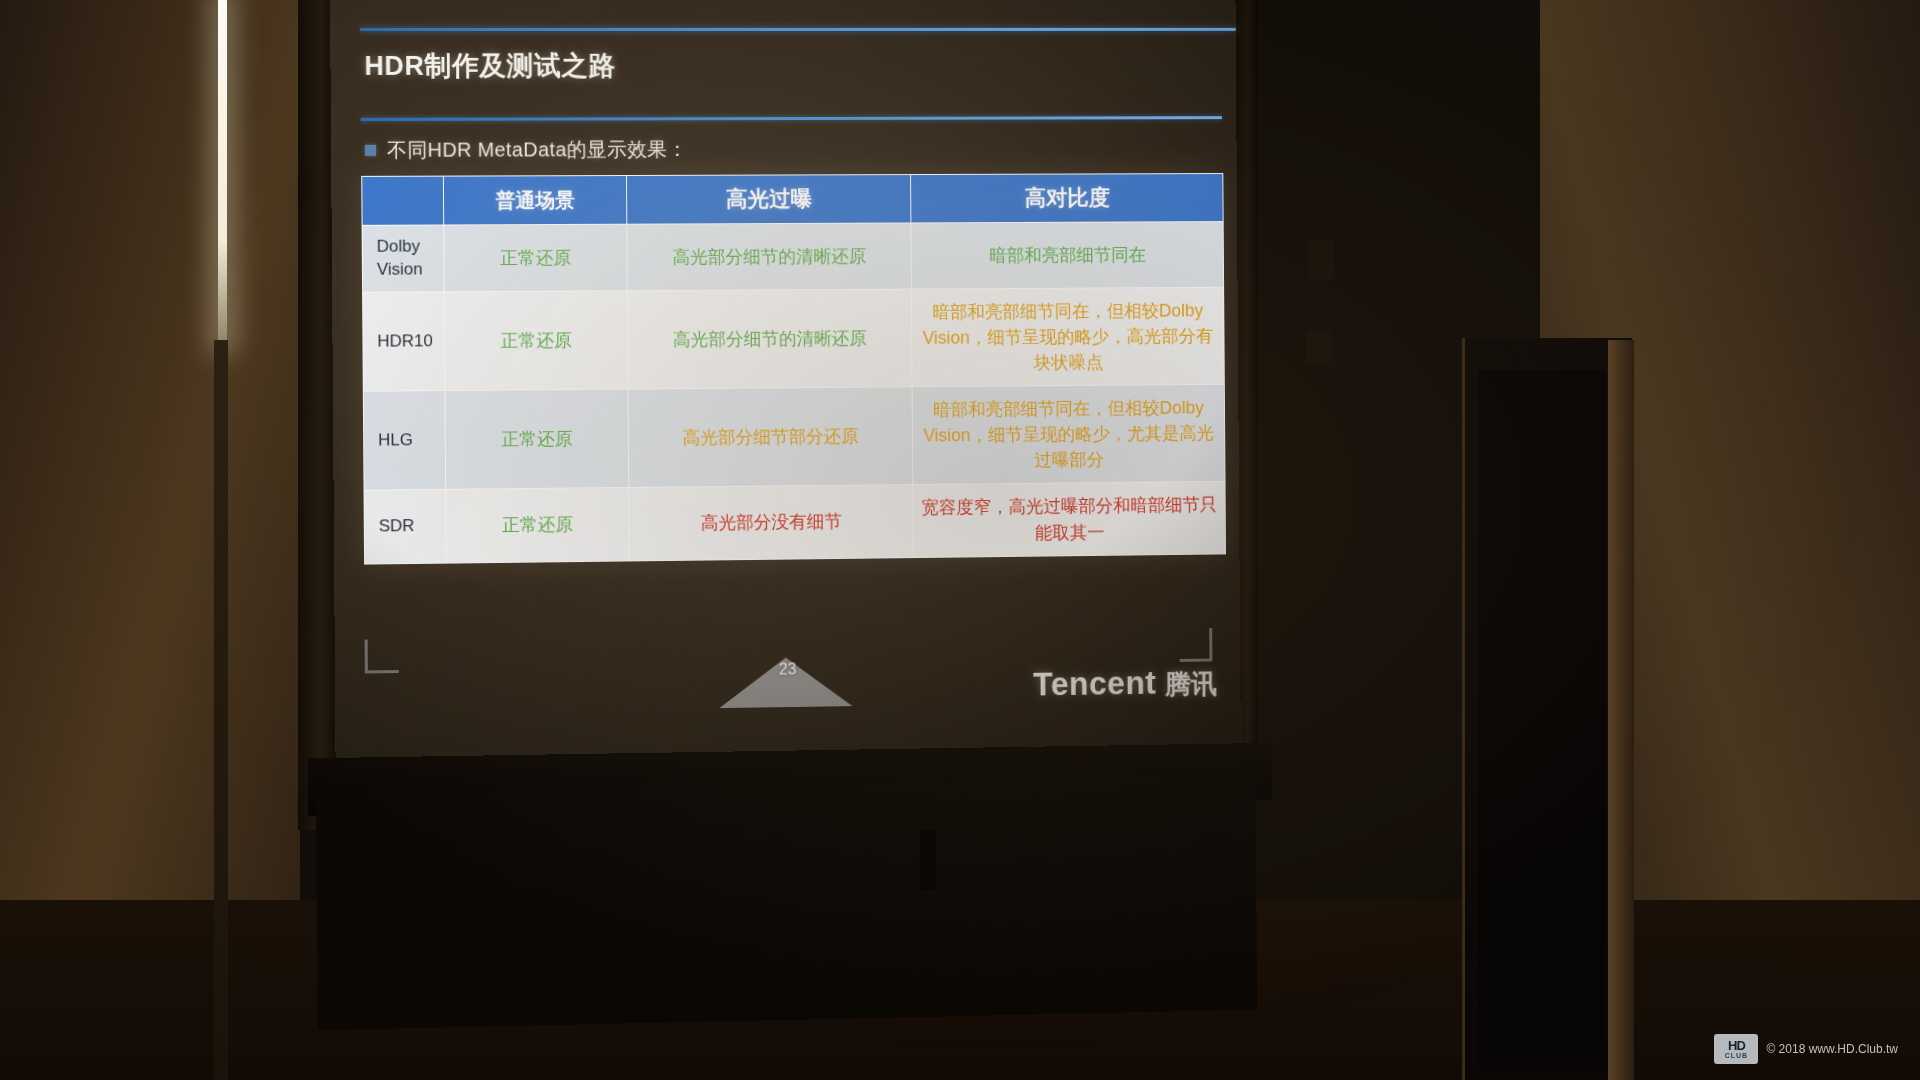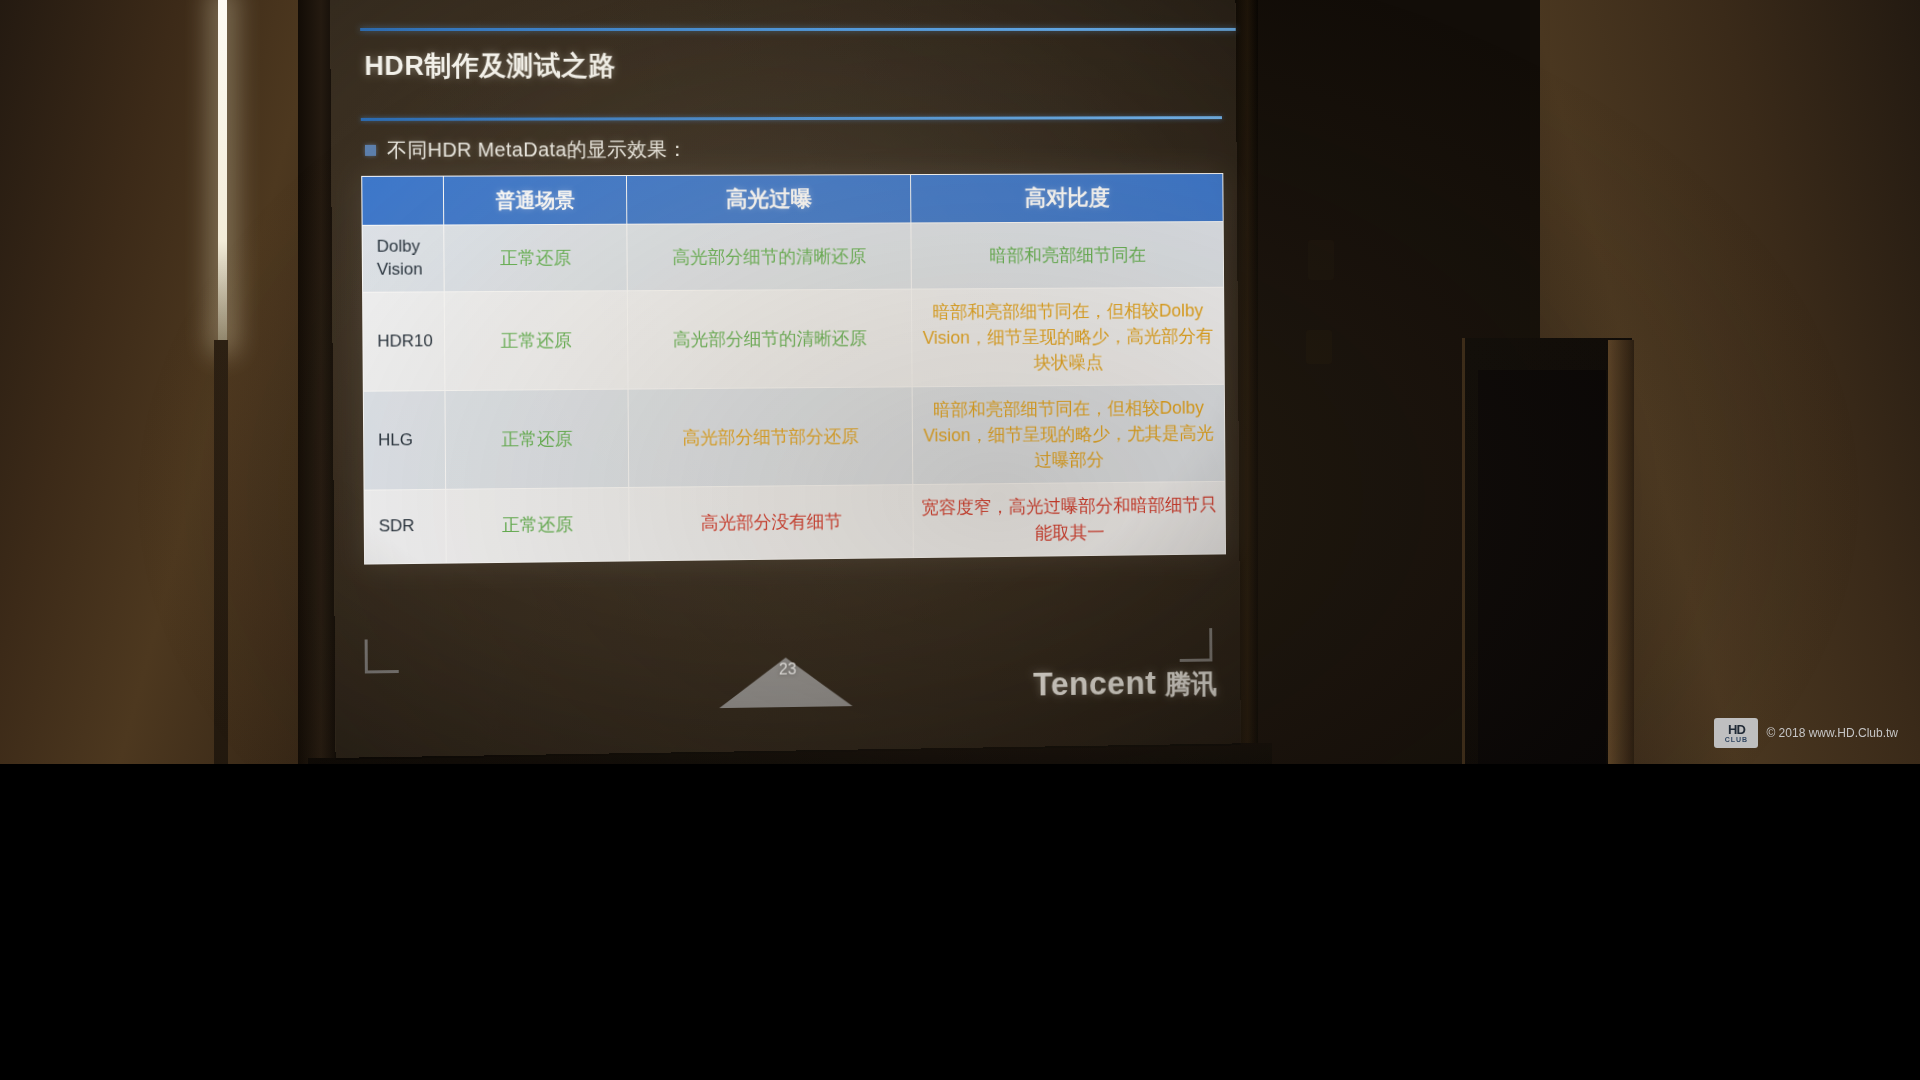--- a/index.html
+++ b/index.html
@@ -1,19 +1,19 @@
 <!DOCTYPE html>
 <html><head>
 <meta charset="utf-8">
 <style>
   * { box-sizing: border-box; margin:0; padding:0; }
   html,body { width:1920px; height:1080px; overflow:hidden; background:#000; }
   body { font-family:"Liberation Sans","DejaVu Sans",sans-serif; }
 
-  #stage { position:relative; width:1920px; height:764px; overflow:hidden;
+  #stage { position:relative; width:1920px; height:1080px; overflow:hidden;
            background:#120d08;padding-left:48px; }
 
   
   .wall-left {
     position:absolute; left:0; top:0; width:300px; height:1080px;
     background:linear-gradient(100deg,#2a1d12 0%, #3a2917 35%, #4a3venue 60%, #2a1c10 100%);
   }
   .wall-left{ background:linear-gradient(105deg,#241a11 0%,#3c2a18 30%,#4d381f 55%,#2b1e12 100%); }
   .wall-right {
     position:absolute; left:1540px; top:0; width:380px; height:1080px;

